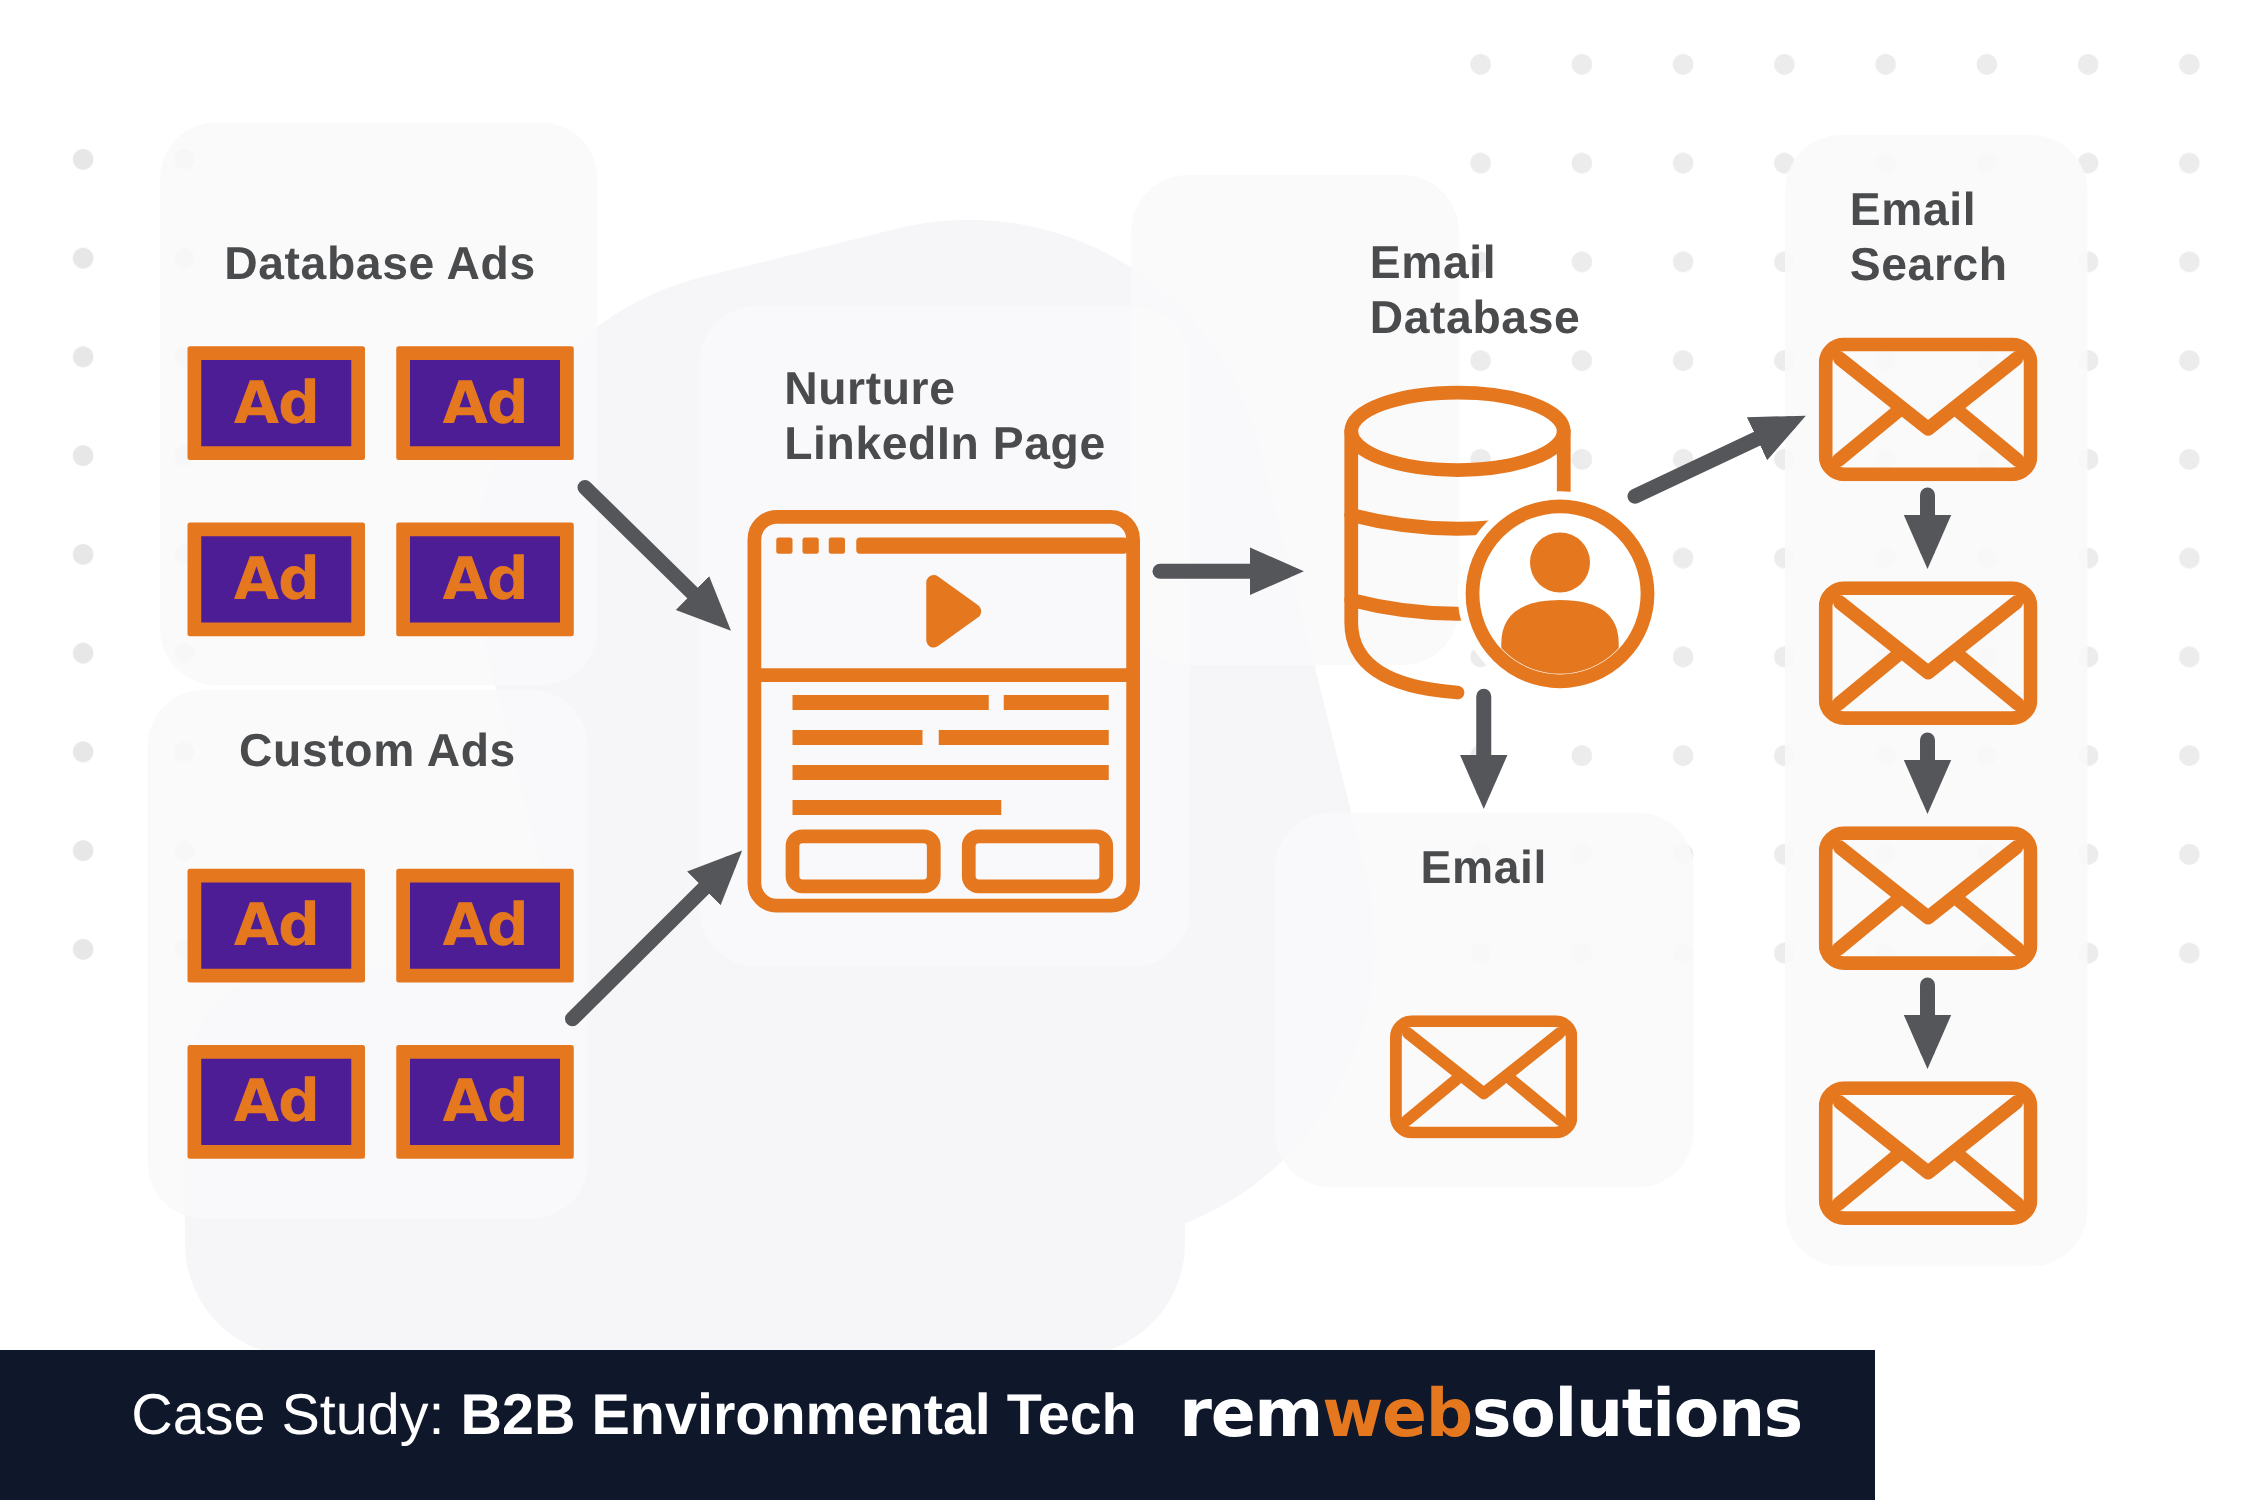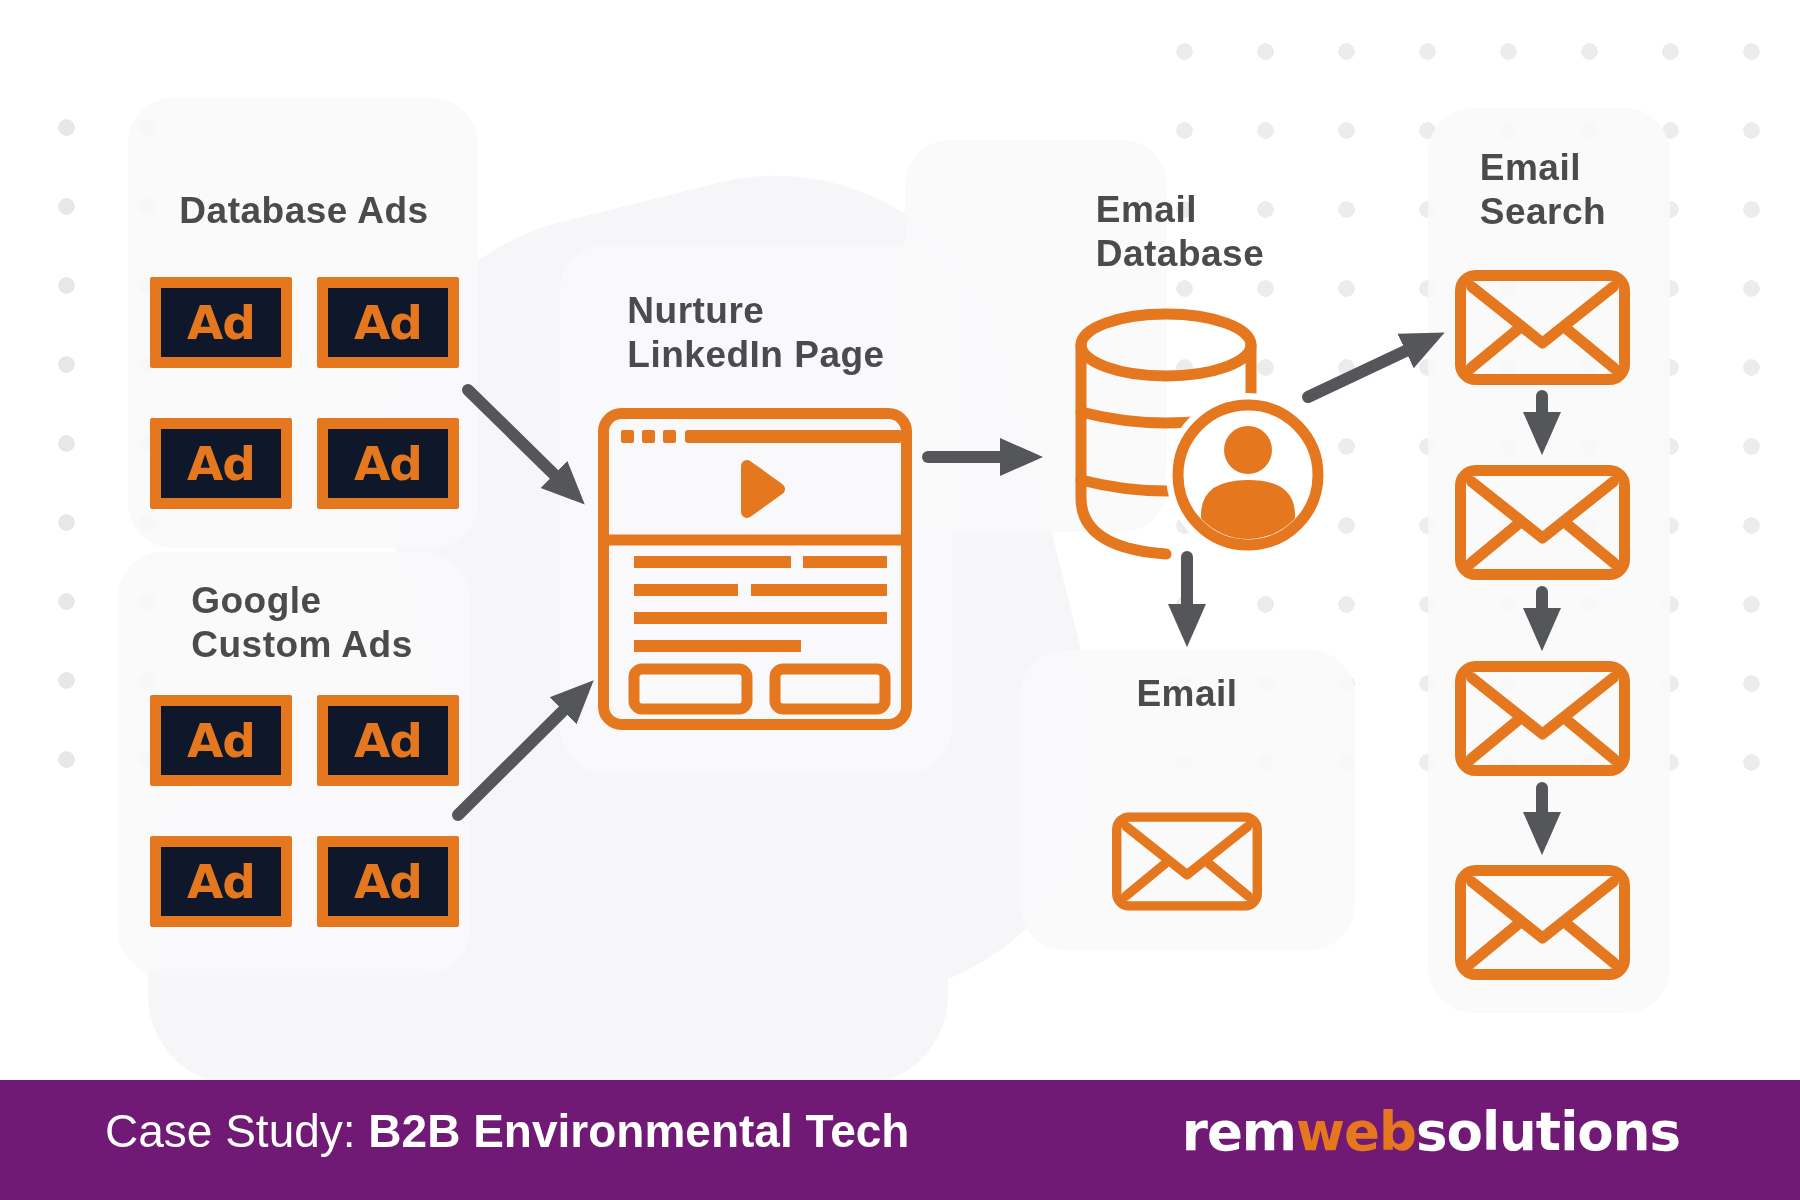--- a/index.html
+++ b/index.html
@@ -33,32 +33,32 @@
   #card-nurture{left:1428px;top:108px;width:242px;height:905px;}
   
   .title{
     position:absolute;z-index:4;transform:translateX(-50%);
     font-weight:bold;font-size:37px;line-height:44px;color:#4a4b4d;
     text-align:left;white-space:nowrap;letter-spacing:0.5px;
   }
   
   .adbox{
     position:absolute;z-index:4;width:120px;height:69px;
-    border:11px solid #e5771f;background:#0f172a;border-radius:2px;
+    border:11px solid #e5771f;background:#4c1d95;border-radius:2px;
     display:flex;align-items:center;justify-content:center;
   }
   .adbox span{
     font-weight:bold;font-size:47px;color:#e5771f;letter-spacing:-1px;
     font-family:"DejaVu Sans","Liberation Sans",sans-serif;
   }
   svg.icon{position:absolute;z-index:4;}
   #arrow-layer{position:absolute;left:0;top:0;z-index:3;pointer-events:none;}
   
   #footer{
-    position:absolute;left:0;top:1080px;width:1800px;height:120px;background:#701a75;z-index:5;
+    position:absolute;left:0;top:1080px;width:1500px;height:120px;background:#0f172a;z-index:5;
     display:flex;align-items:center;justify-content:space-between;
     padding:0 120px 18px 105px;box-sizing:border-box;
   }
   #footer .caption{font-size:46px;color:#ffffff;white-space:nowrap;}
   #footer .caption .bold{font-weight:bold;}
   #footer .logo{font-size:53px;font-weight:bold;color:#ffffff;letter-spacing:-1px;white-space:nowrap;
     font-family:"DejaVu Sans","Liberation Sans",sans-serif;margin-left:34px;}
   #footer .logo .web{color:#e5771f;}
 </style>
 </head>
@@ -119,21 +119,20 @@
       <span>Ad</span>
     </div>
   <div class="adbox" style="left:150px;top:418px">
       <span>Ad</span>
     </div>
   <div class="adbox" style="left:317px;top:418px">
       <span>Ad</span>
     </div>
 
   <div class="title" style="left:302px;top:579px">
-    <div>Google</div>
     <div>Custom Ads</div>
   </div>
   <div class="adbox" style="left:150px;top:695px">
       <span>Ad</span>
     </div>
   <div class="adbox" style="left:317px;top:695px">
       <span>Ad</span>
     </div>
   <div class="adbox" style="left:150px;top:836px">
       <span>Ad</span>

